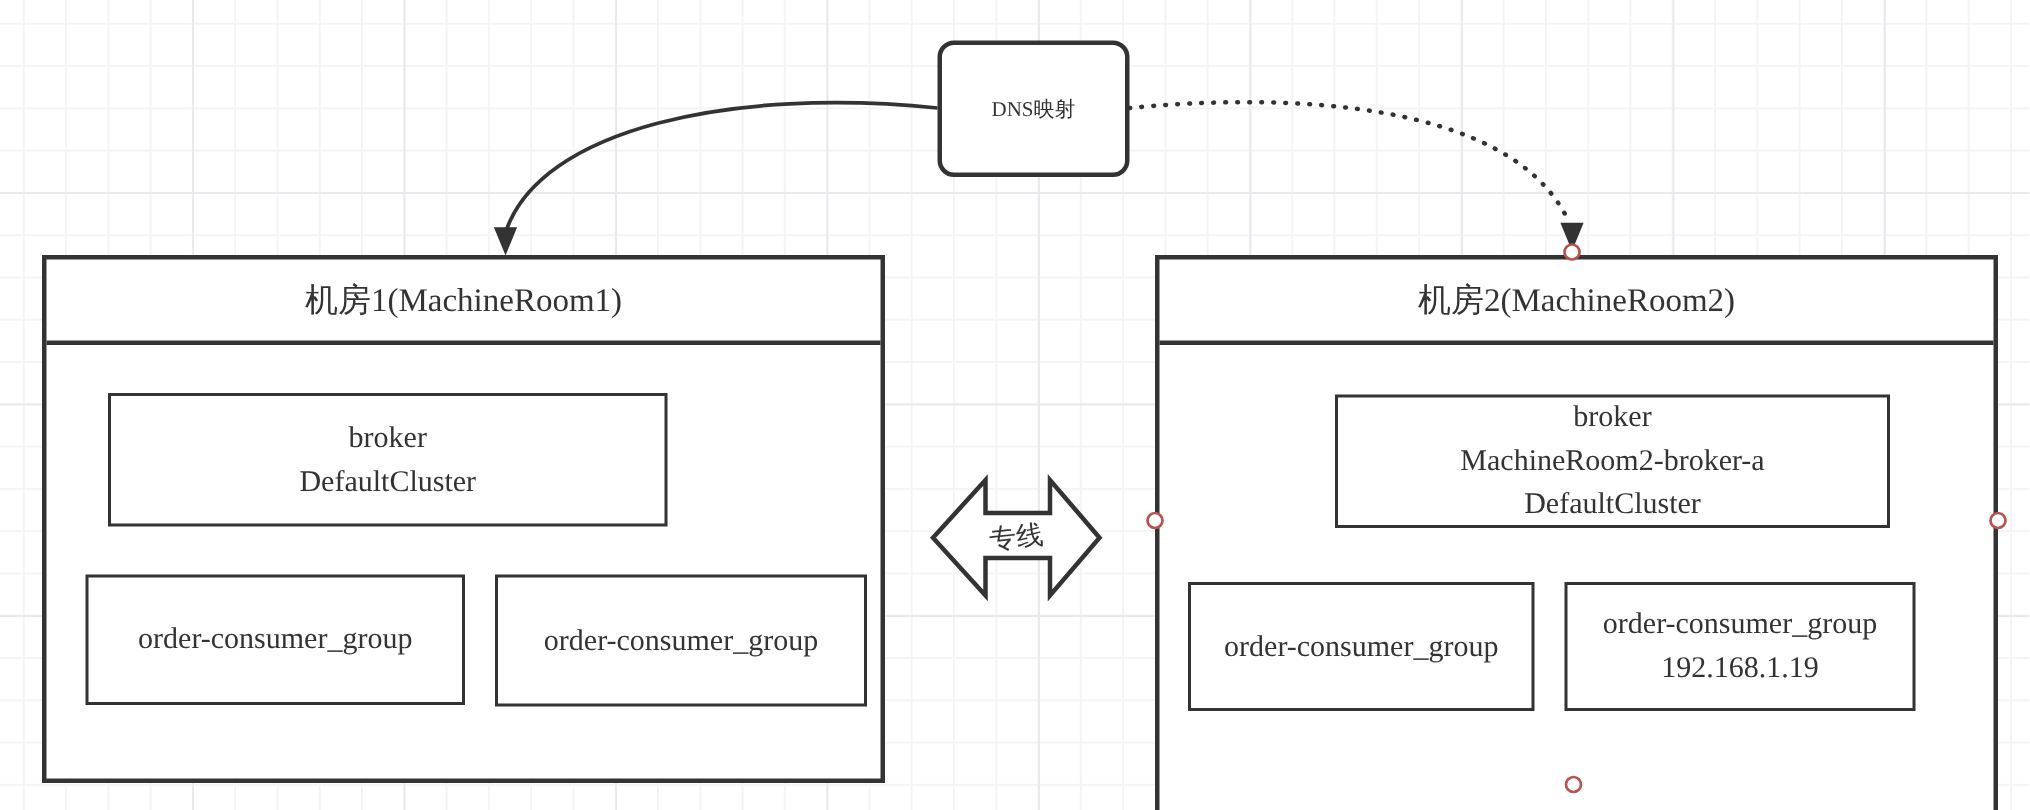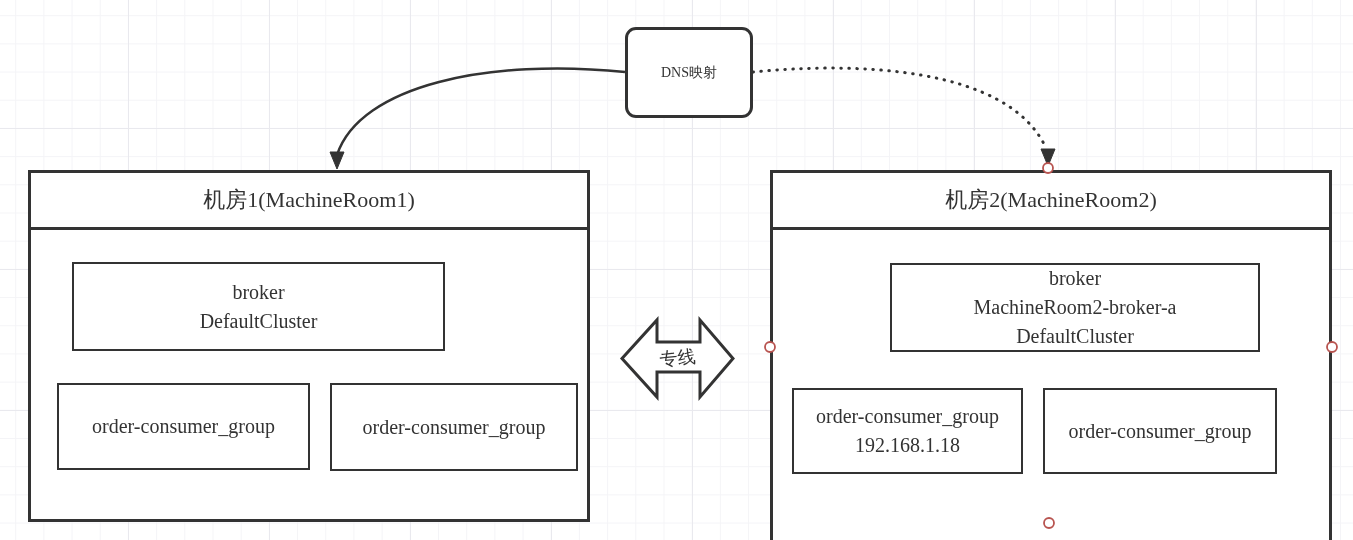--- a/index.html
+++ b/index.html
@@ -88,25 +88,25 @@
     <div class="room-title">机房2(MachineRoom2)</div>
 
     <div class="inner-node" style="left:117px;top:90px;width:370px;height:89px;">
       <span>broker</span>
       <span>MachineRoom2-broker-a</span>
       <span>DefaultCluster</span>
     </div>
 
     <div class="inner-node" style="left:19px;top:215px;width:231px;height:86px;">
       <span>order-consumer_group</span>
-      <span>192.168.1.18</span>
     </div>
 
     <div class="inner-node" style="left:270px;top:215px;width:234px;height:86px;">
       <span>order-consumer_group</span>
+      <span>192.168.1.19</span>
     </div>
   </div>
 
   <div class="node dns-node">
     <span>DNS映射</span>
   </div>
 
   <svg class="edge-layer" width="1353" height="540" viewBox="0 0 1353 540">
 
     <path d="M 625 72 C 490 58, 360 85, 337 155" fill="none" stroke="#333333" stroke-width="2.5"></path>

